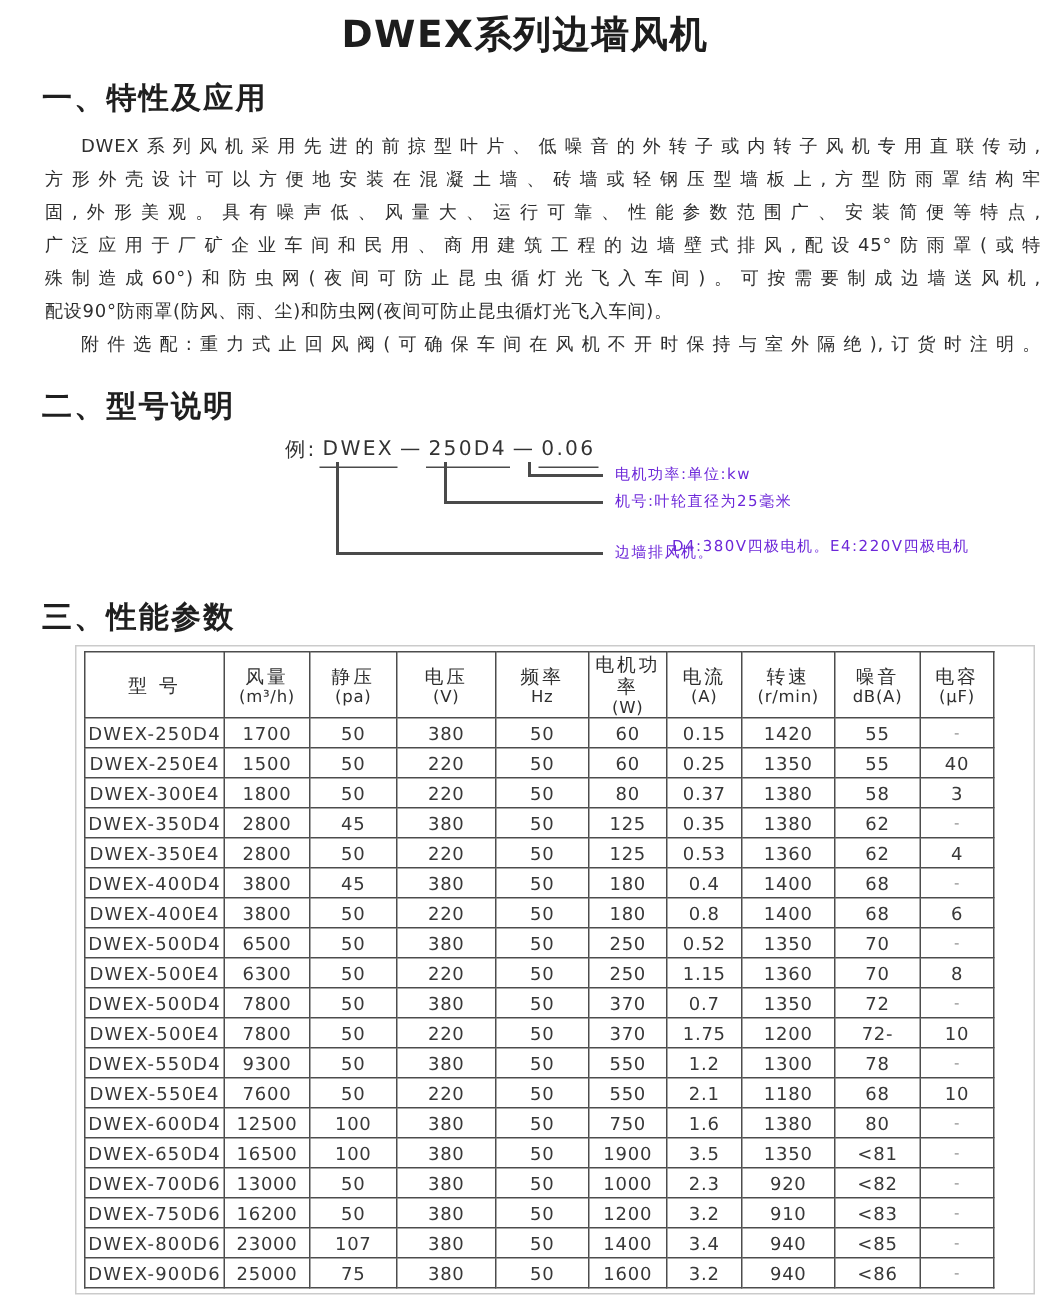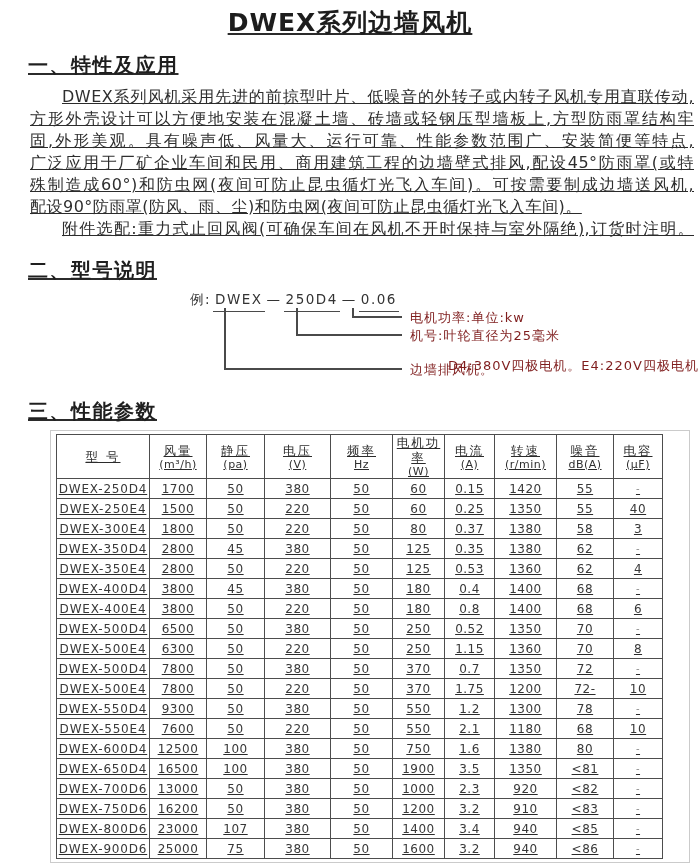--- a/index.html
+++ b/index.html
@@ -1,54 +1,54 @@
 <!DOCTYPE html>
 <html><head>
 <meta charset="utf-8">
 <style>
   html,body{margin:0;padding:0;background:#ffffff;}
   body{
     width:700px;height:868px;overflow:hidden;
     font-family:"DejaVu Sans","Liberation Sans",sans-serif;
     color:#2b2b2b;
   }
-  .page{position:relative;width:700px;height:868px;background:#fff;text-decoration:underline;}
+  .page{position:relative;width:700px;height:868px;background:#fff;}
 
   .doc-title{
     margin:0;padding-top:6px;text-align:center;
     font-size:25px;font-weight:bold;letter-spacing:1px;color:#1d1d1d;
   }
   .sec-heading{
     margin:0 0 0 28px;font-size:20px;font-weight:bold;
     letter-spacing:1.5px;color:#1f1f1f;
   }
   .sec1-heading{margin-top:13px;}
   .sec2-heading{margin-top:17px;}
   .sec3-heading{margin-top:1px;}
 
   .features{margin:7px 6px 0 30px;width:664px;}
   .para-line{
-    font-size:16px;line-height:22px;letter-spacing:0.5px;
+    font-size:12px;line-height:22px;letter-spacing:0.5px;
     text-align:justify;text-align-last:justify;color:#2e2e2e;
     white-space:nowrap;
   }
   .para-line.no-fill{text-align-last:left;}
   .para-line.indent{text-indent:2em;}
 
   
   .diagram{position:relative;height:108px;margin-top:5px;}
   .example-row{
     position:absolute;left:188px;top:2px;display:flex;align-items:flex-start;
     font-size:13.5px;letter-spacing:1.5px;color:#333;white-space:pre;
   }
   .example-row .seg{padding:0 2px;}
   .example-row .u{border-bottom:1.5px solid #4a4a4a;padding-bottom:4px;}
   .cline{position:absolute;background:#4a4a4a;}
   .callout{
-    position:absolute;font-size:13px;letter-spacing:1px;color:#7f1d1d;white-space:nowrap;
+    position:absolute;font-size:10px;letter-spacing:1px;color:#6d28d9;white-space:nowrap;
   }
 
   
   .table-frame{
     margin:5px 0 0 50px;width:632px;
     border:1px solid #cbcbcb;padding:3px;
   }
   table.perf{
     border-collapse:collapse;table-layout:fixed;width:606px;margin-left:2px;
     font-family:"DejaVu Sans","Liberation Sans",sans-serif;

